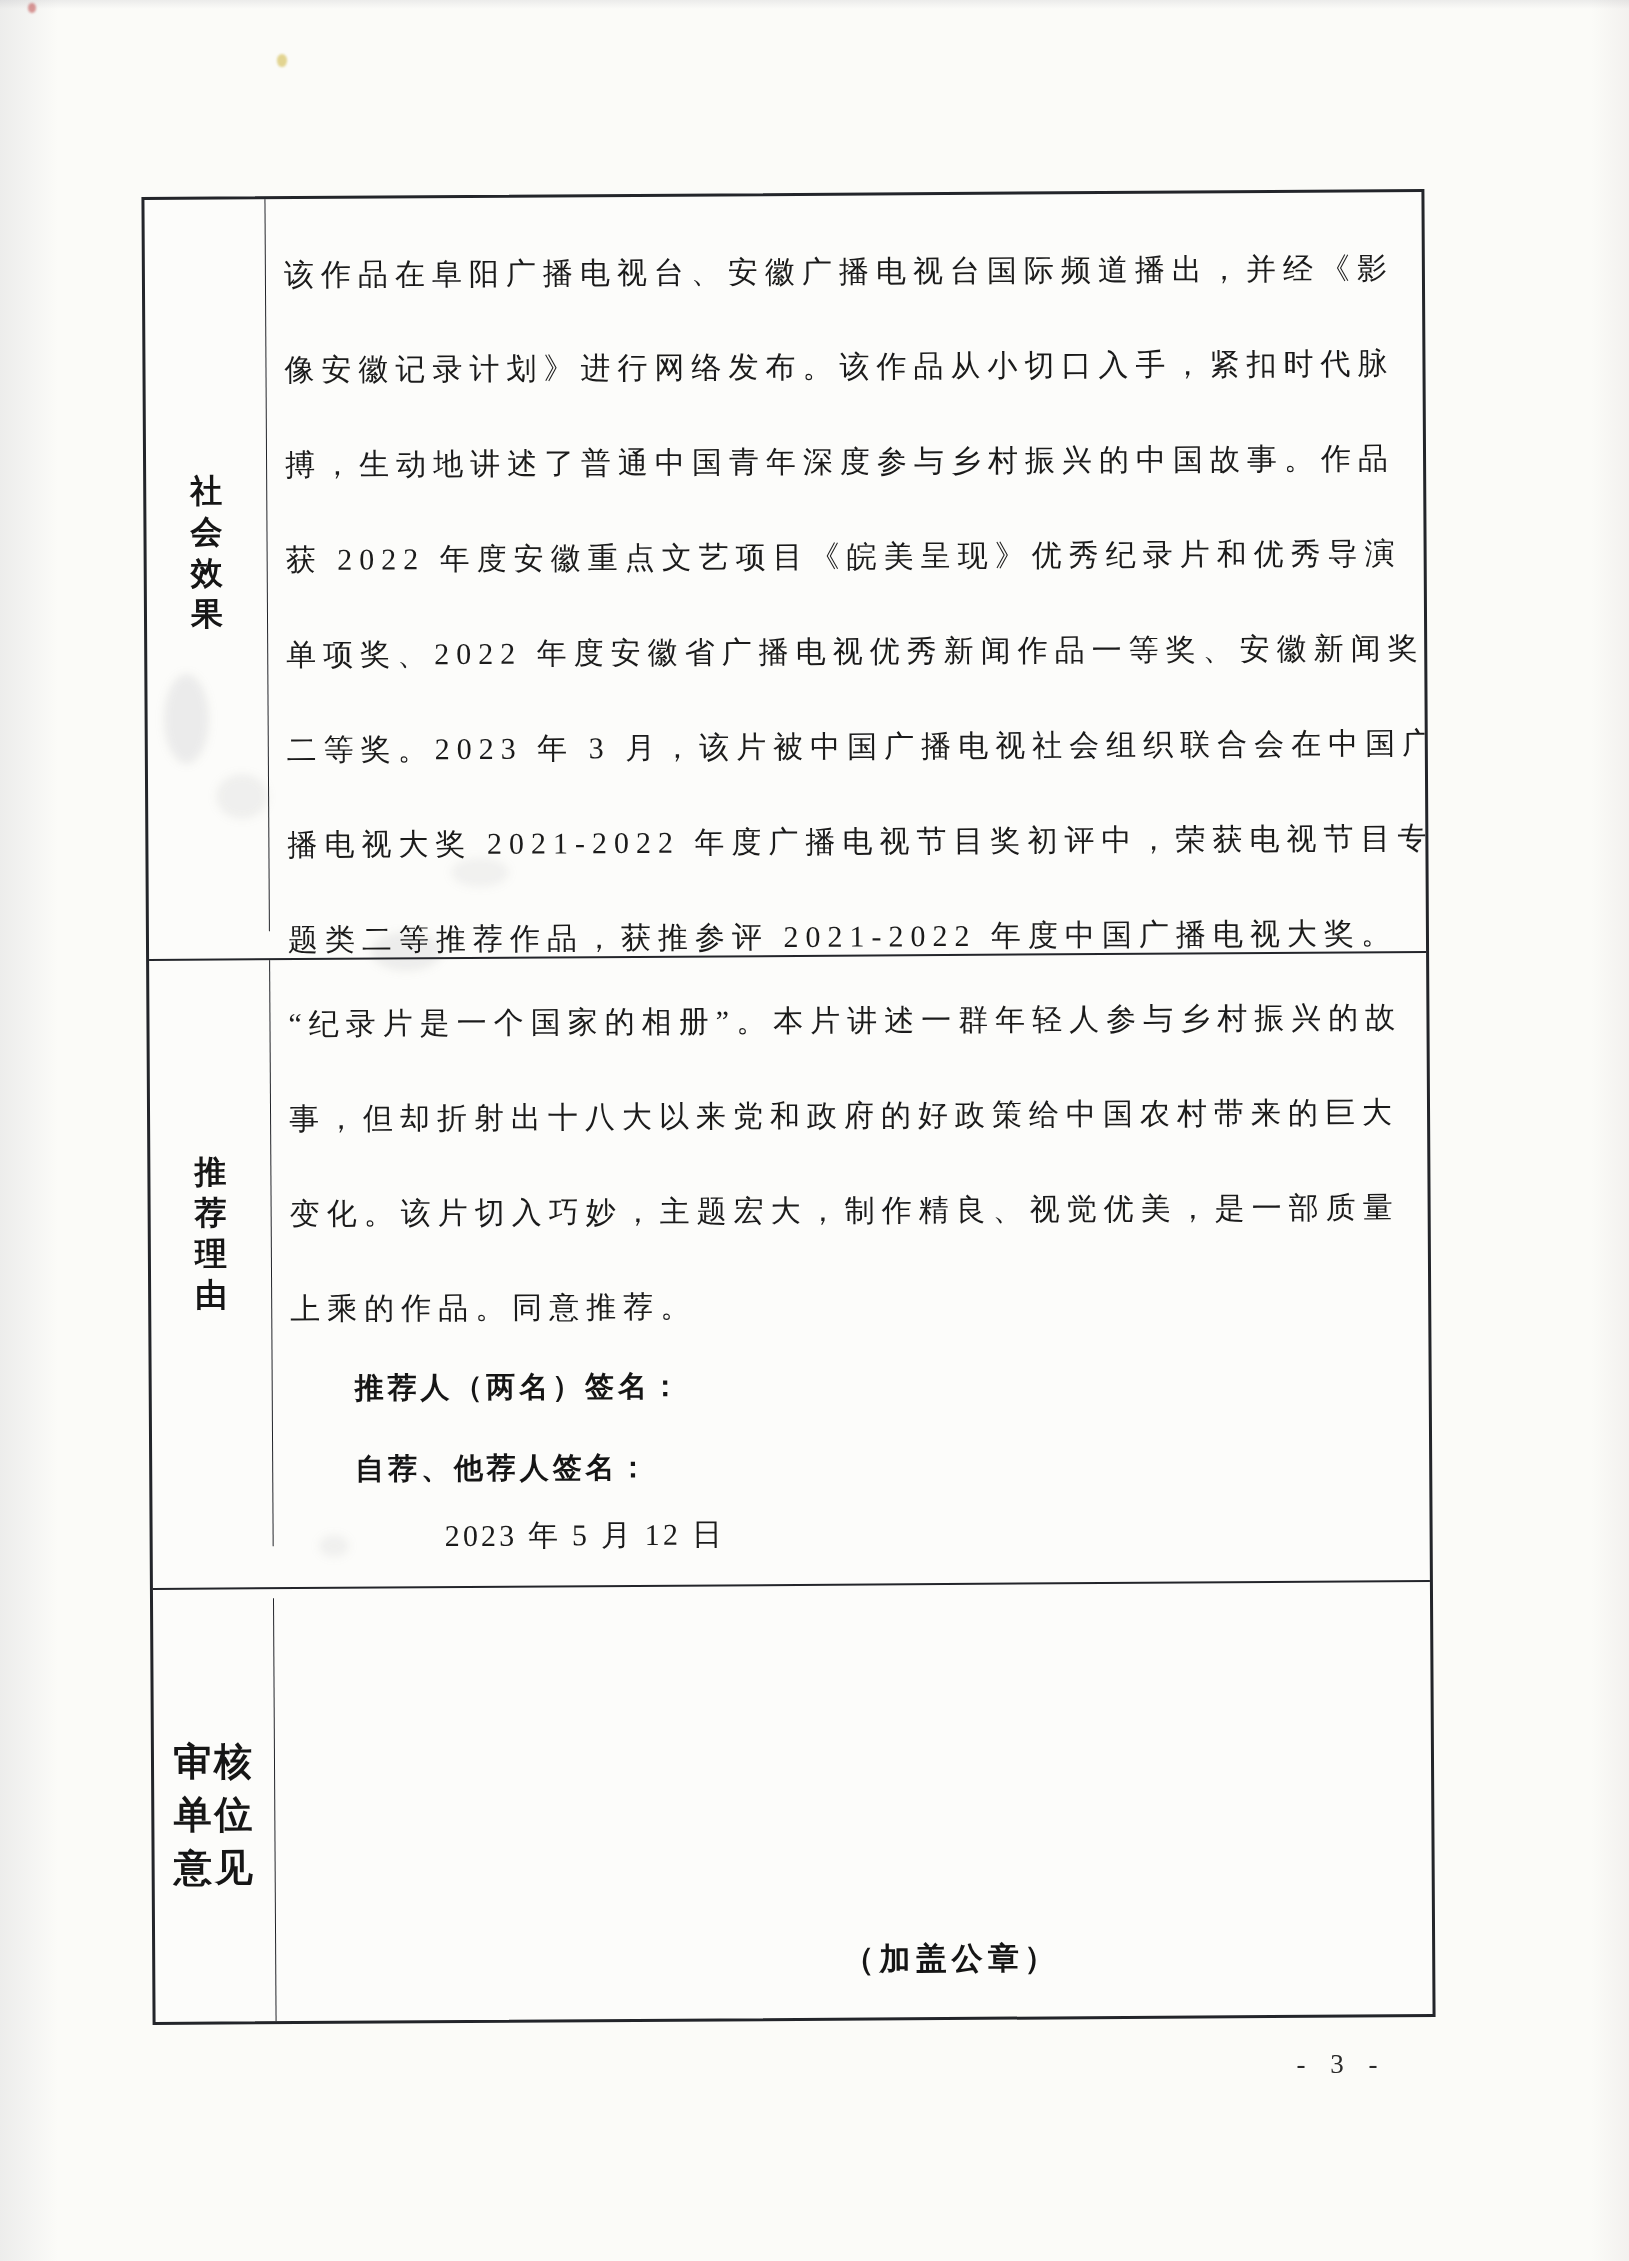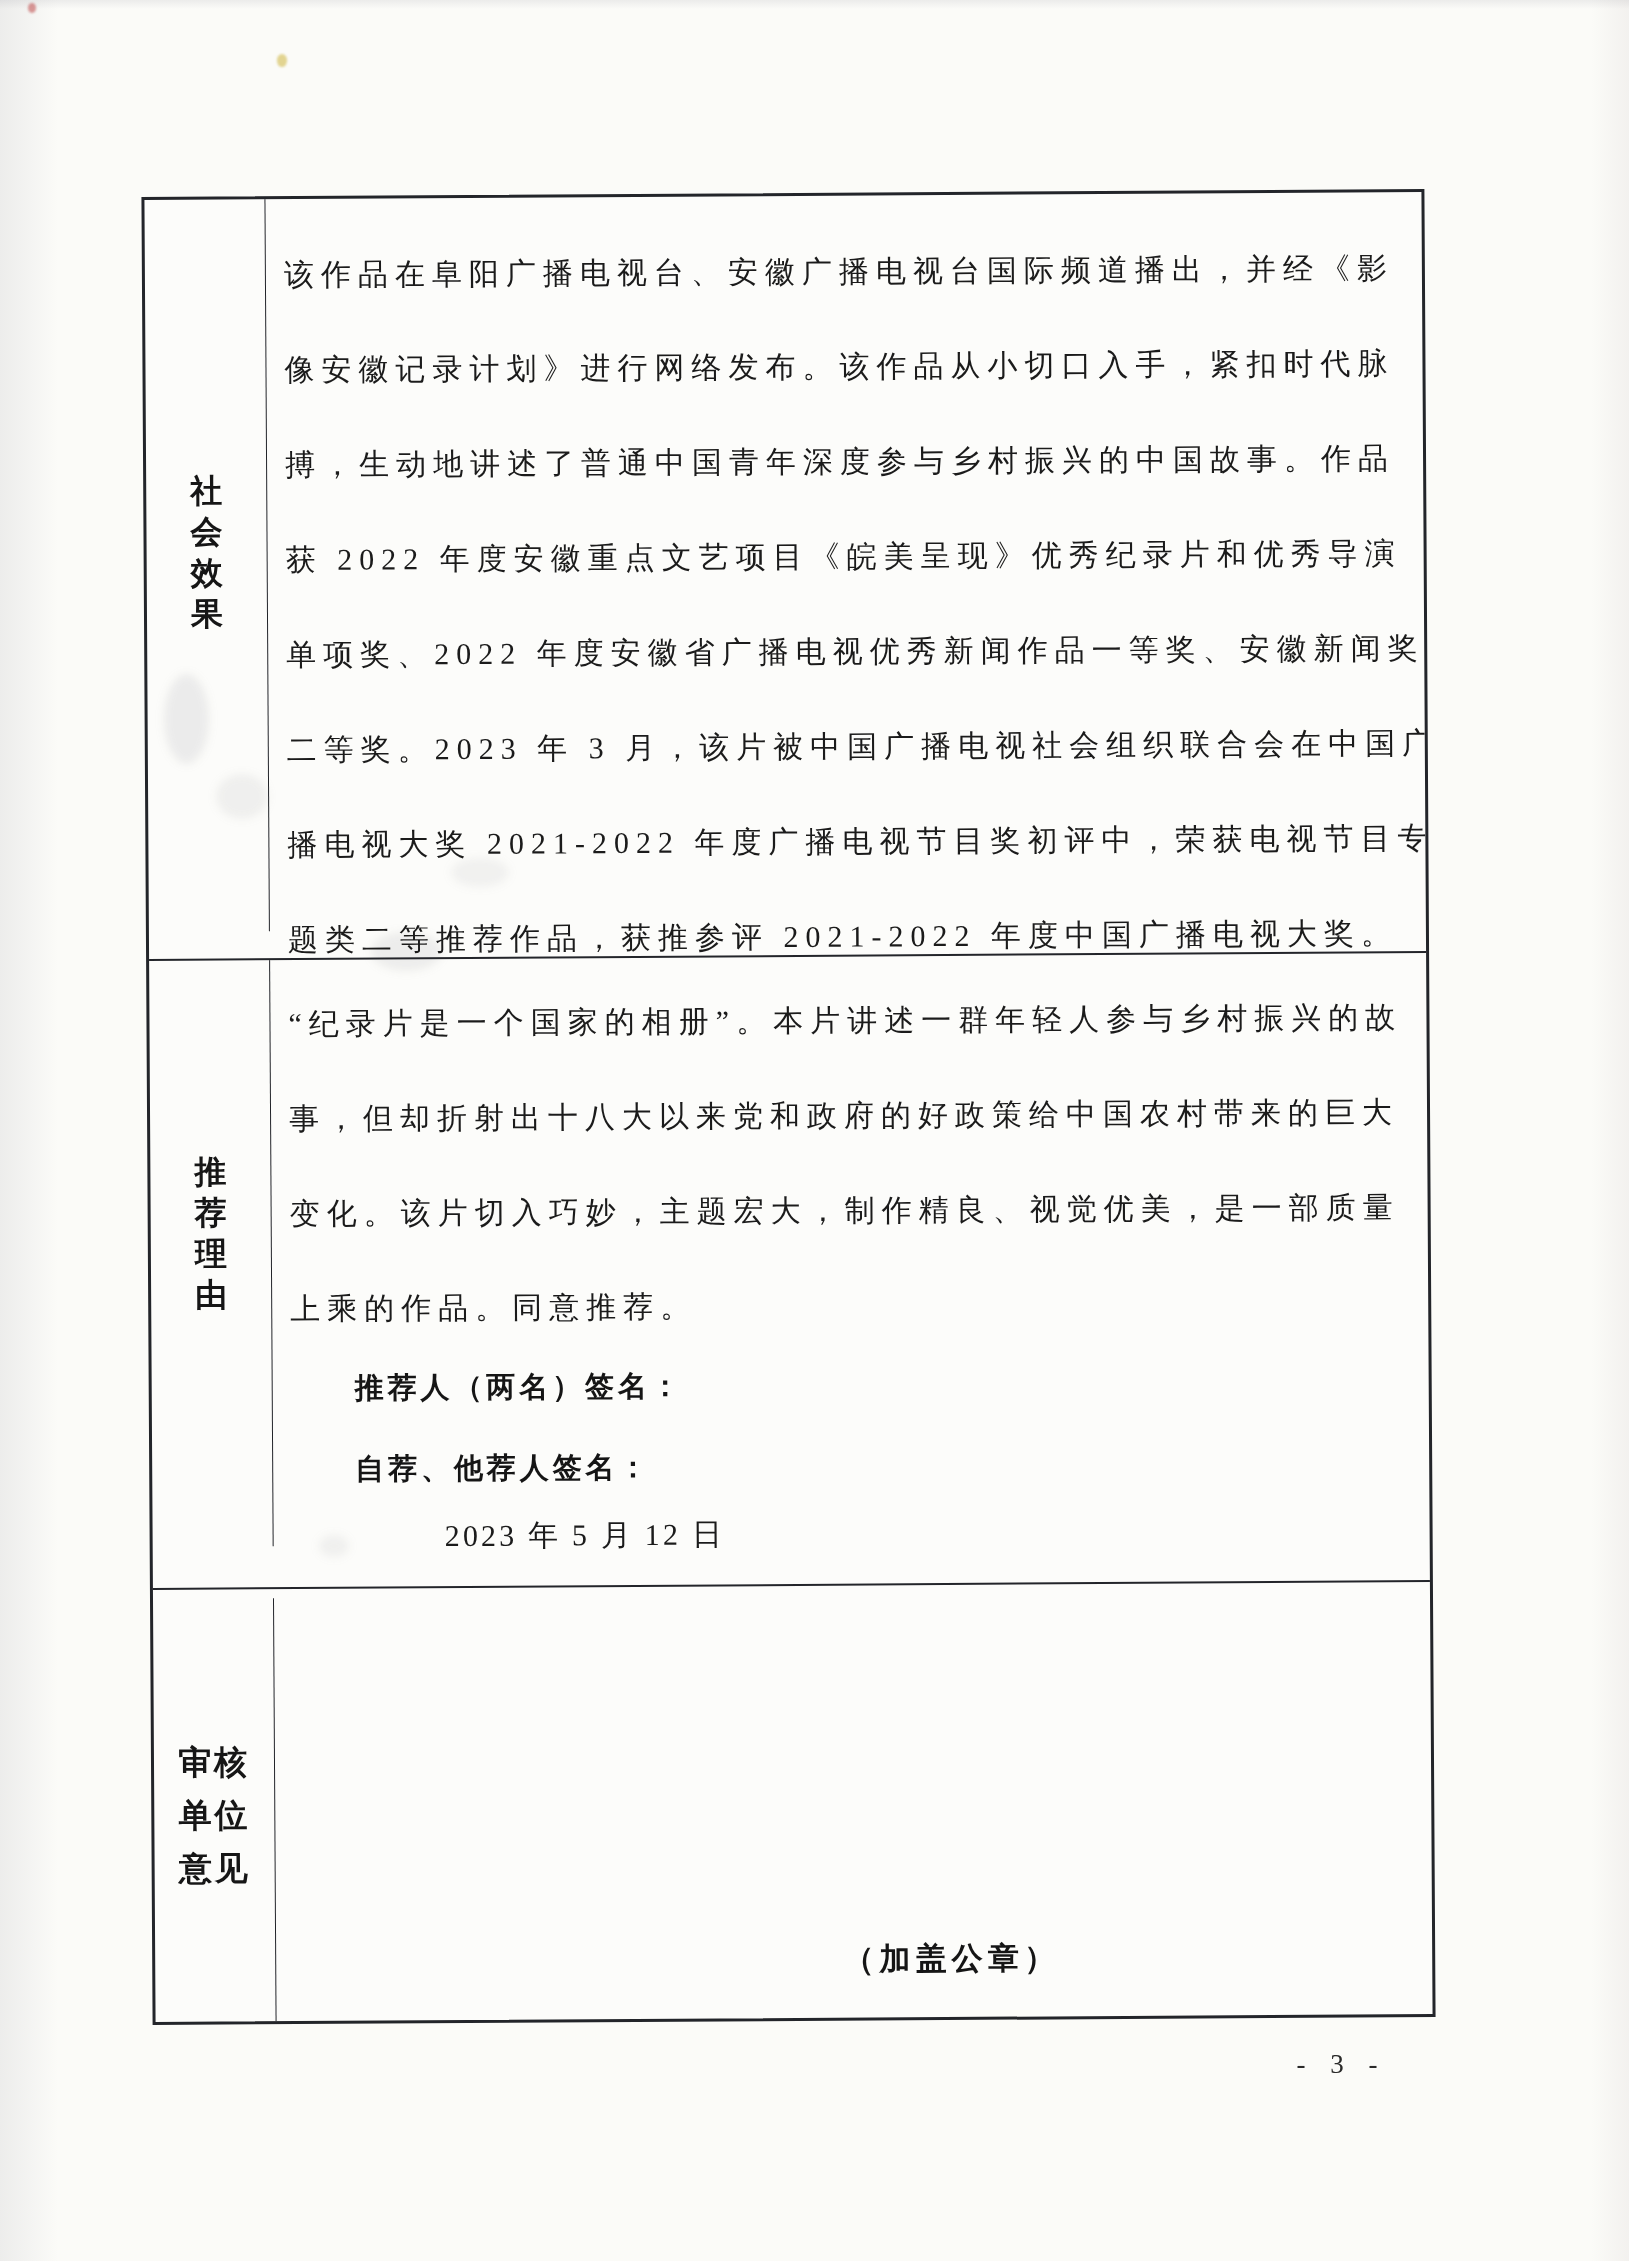--- a/index.html
+++ b/index.html
@@ -38,21 +38,21 @@
   .trow.b{border-bottom:2.6px solid #23252a;}
   .row-social{height:761px;flex:none;}
   .row-reason{height:629px;flex:none;}
   .row-review{flex:1;}
   .label-cell{
     width:121px;flex:none;border-right:1.9px solid #23252a;box-sizing:border-box;
     display:flex;flex-direction:column;align-items:center;justify-content:center;
     font-family:"Liberation Sans","DejaVu Sans",sans-serif;font-weight:700;color:#161616;
   }
   .label-cell .ch{display:block;font-size:32px;line-height:41px;}
-  .label-cell .ch2{display:block;font-size:33px;line-height:53px;letter-spacing:2.6px;}
+  .label-cell .ch2{display:block;font-size:38px;line-height:53px;letter-spacing:2.6px;}
   .row-social .label-cell{transform:translateY(-27px);}
   .row-reason .label-cell{transform:translateY(-41px);}
   .row-review .label-cell{transform:translateY(9px);}
 
   .content-cell{flex:1;box-sizing:border-box;position:relative;overflow:hidden;}
   .row-social .content-cell{padding:28px 17px 0 18px;}
   .row-reason .content-cell{padding:15.5px 17px 0 18px;}
 
   .bodyline{
     font-size:30px;line-height:95px;letter-spacing:7px;

